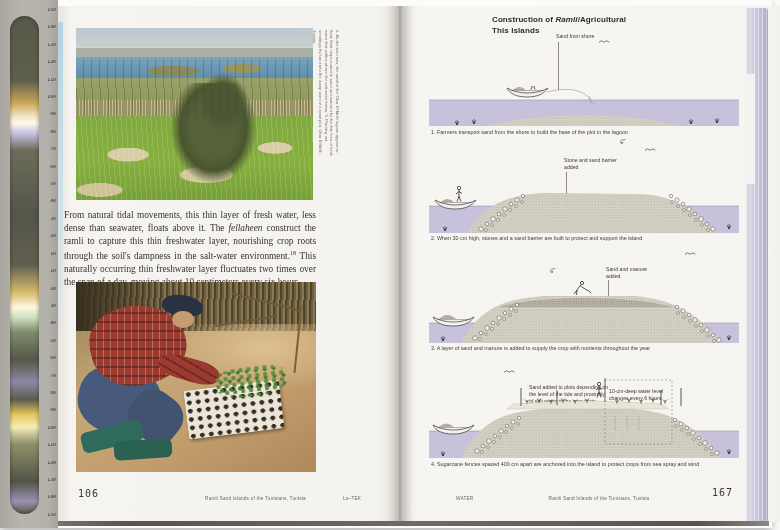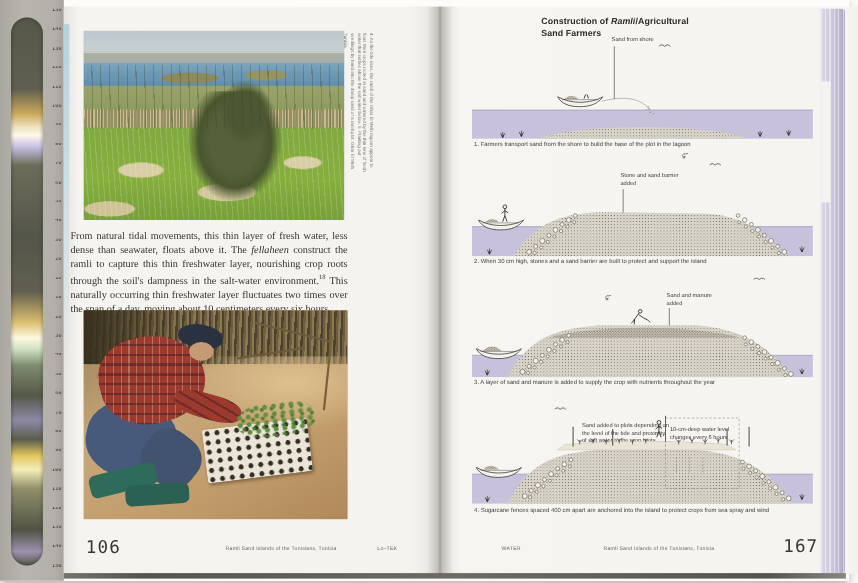--- a/index.html
+++ b/index.html
@@ -111,21 +111,21 @@
   
   .body-text{position:absolute;left:6px;top:203px;width:252px;
      font-family:"Liberation Serif",serif;font-size:9.3px;line-height:1.42;color:#36332d;
      text-align:justify;}
   .body-text sup{font-size:6px;}
   .margin-note{position:absolute;left:282px;top:24px;width:130px;
      transform:rotate(90deg);transform-origin:0 0;
      font-size:4.2px;line-height:1.35;color:#7c7870;}
 
   .footer-item{position:absolute;font-size:4.7px;color:#6b675f;letter-spacing:.2px;}
-  .pagenum{position:absolute;font-family:"DejaVu Sans Mono",monospace;font-size:16px;
+  .pagenum{position:absolute;font-family:"DejaVu Sans Mono",monospace;font-size:10px;
      color:#3a3733;letter-spacing:1px;}
 
   
   .rp-heading{position:absolute;left:93px;top:9px;font-size:8px;font-weight:700;
      color:#2e2c28;line-height:1.35;letter-spacing:.1px;}
   .dlabel{position:absolute;font-size:5.2px;color:#3e3b36;line-height:1.3;}
   .leader{position:absolute;width:1px;background:#8e8a83;}
   .dcaption{position:absolute;left:32px;width:300px;font-size:5.4px;color:#44413b;line-height:1.35;}
   .dsvg{position:absolute;left:30px;width:310px;}
   .bird{position:absolute;}
@@ -271,21 +271,21 @@
 
     <div class="pagenum" style="left:20px;top:482px;">106</div>
     <div class="footer-item" style="left:135px;top:490px;width:125px;text-align:center;">Ramli Sand Islands of the Tunisians, Tunisia</div>
     <div class="footer-item" style="left:285px;top:490px;">Lo–TEK</div>
   </div>
 
   <div class="page page-right">
 
     <div class="rp-heading">
       <span>Construction of </span><i>Ramli</i><span>/Agricultural</span><br>
-      <span>Sand Farmers</span>
+      <span>This Islands</span>
     </div>
 
     <div class="dlabel" style="left:157px;top:27px;width:60px;">Sand from shore</div>
     <div class="leader" style="left:159px;top:36px;height:48px;"></div>
     <svg class="dsvg" style="top:80px;" width="310" height="50" viewBox="0 0 310 50">
       <path d="M118,6 Q150,-2 162,14" fill="none" stroke="#8a867e" stroke-width="0.5"></path>
       <path d="M160,10 L162,14 L158,14" fill="none" stroke="#8a867e" stroke-width="0.5"></path>
       <rect x="0" y="14" width="310" height="26" fill="#c7c1dc"></rect>
       <line x1="0" y1="14" x2="310" y2="14" stroke="#9a94b6" stroke-width="0.6"></line>
       <path d="M60,40 C100,26 210,26 250,40 Z" fill="url(#stip)"></path>

